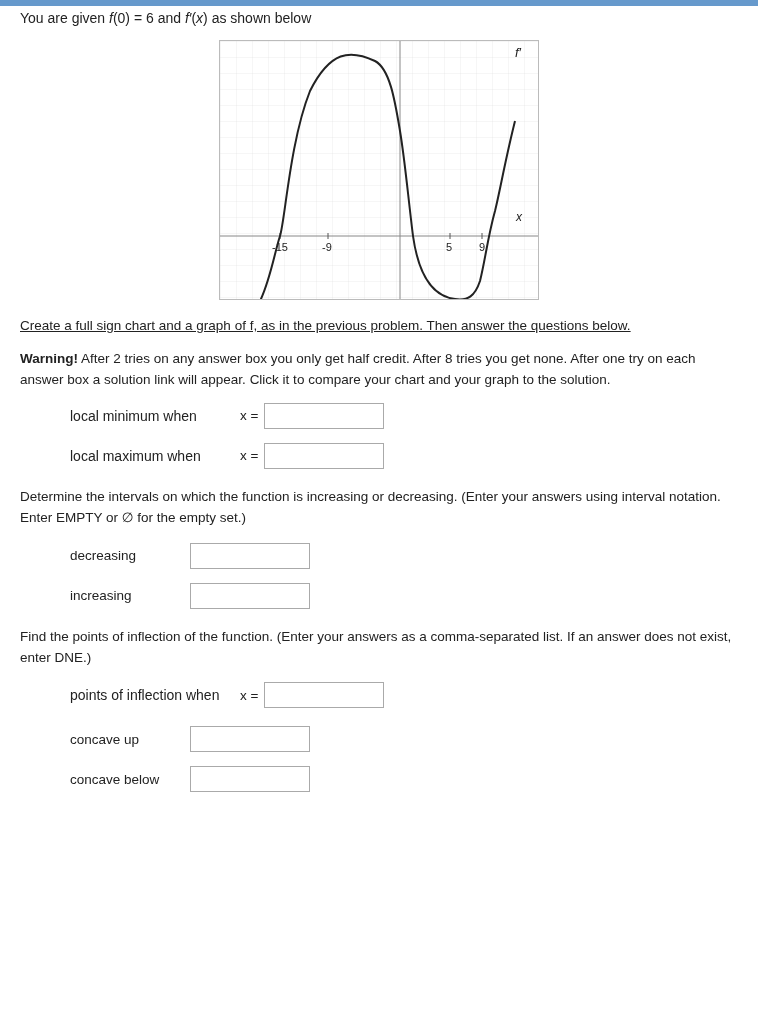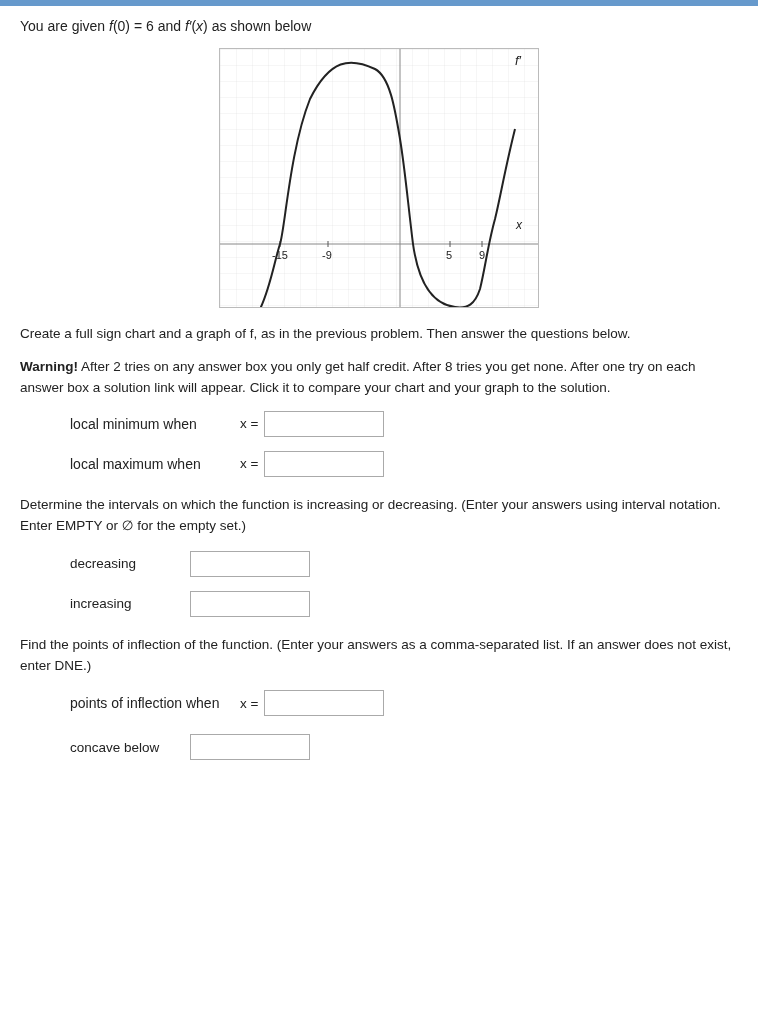--- a/index.html
+++ b/index.html
@@ -10,21 +10,21 @@
       color: #222;
       width: 758px;
       min-height: 1024px;
     }
     .top-bar {
       height: 6px;
       background: #6699cc;
       width: 100%;
     }
     .content {
-      padding: 12px 20px 24px 20px;
+      padding: 4px 20px 24px 20px;
     }
     .intro-text {
       font-size: 14px;
       margin-bottom: 14px;
     }
     .graph-container {
       display: flex;
       justify-content: center;
       margin-bottom: 16px;
     }
@@ -37,20 +37,21 @@
       overflow: hidden;
     }
     .graph-grid {
       position: absolute;
       top: 0; left: 0; width: 100%; height: 100%;
     }
     .description {
       font-size: 13.5px;
       line-height: 1.55;
       margin-bottom: 12px;
+      text-decoration: underline;
     }
     .warning-line {
       font-size: 13.5px;
       line-height: 1.55;
       margin-bottom: 12px;
     }
     .warning-line strong {
       font-weight: bold;
     }
     .section-question {
@@ -188,19 +189,23 @@
 
   <div class="input-row">
     <span class="input-label">points of inflection when</span>
     <span class="eq-sign">x =</span>
     <input class="answer-input" type="text" value="" style="">
   </div>
 
   <div class="section-divider"></div>
 
 
+  <div class="single-input-row">
+    <span class="single-label">concave up</span>
+    <input class="answer-input" type="text" value="" style="">
+  </div>
 
   <div class="single-input-row">
     <span class="single-label">concave below</span>
     <input class="answer-input" type="text" value="" style="">
   </div>
 
 </div>
 
 </body></html>

